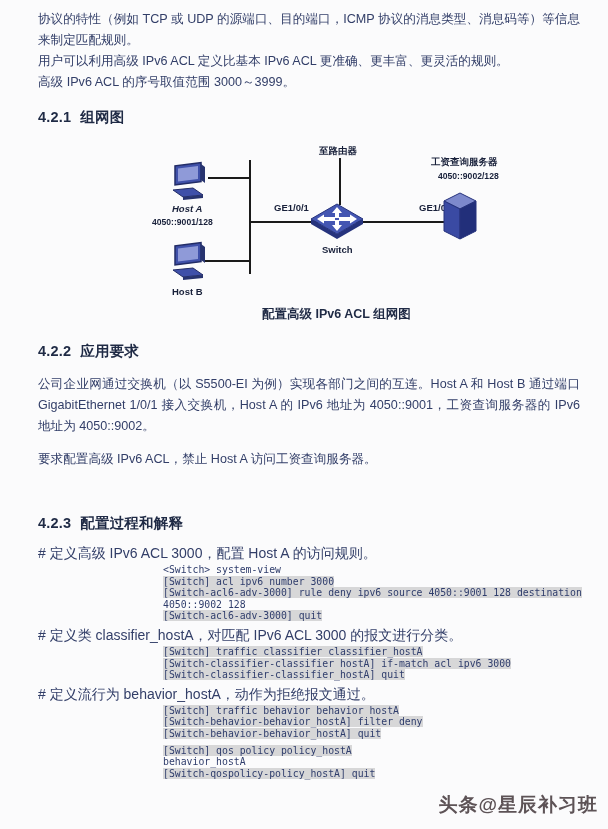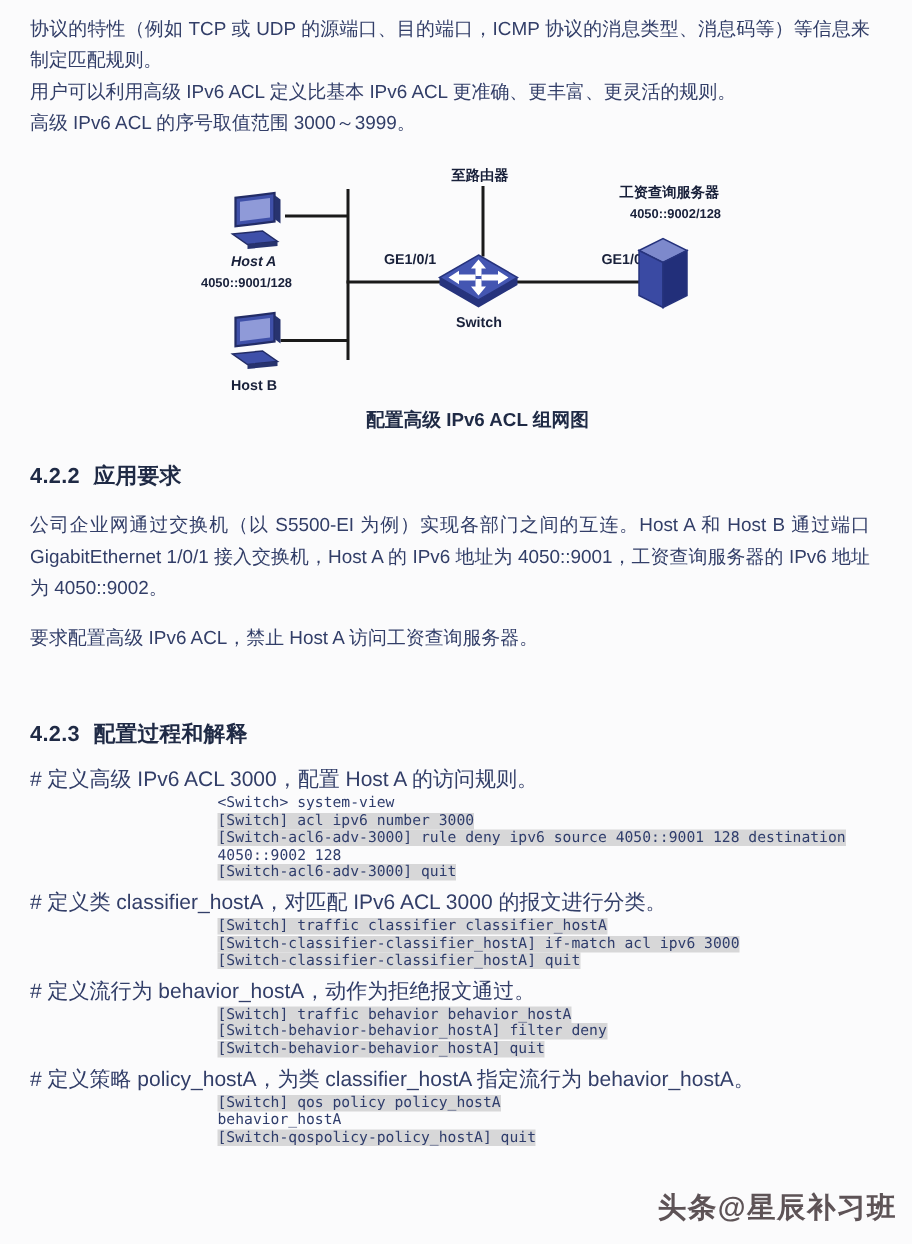--- a/index.html
+++ b/index.html
@@ -10,21 +10,21 @@
   }
   *{margin:0;padding:0;box-sizing:border-box;}
   html,body{width:608px;height:829px;}
   body{
     background:var(--page-bg);
     font-family:"Liberation Sans","DejaVu Sans",sans-serif;
     color:var(--body-text);
     position:relative;
     overflow:hidden;
   }
-  .page{padding:9px 28px 0 20px;position:relative;}
+  .page{padding:9px 28px 0 38px;position:relative;}
   p.body-line{font-size:12.6px;line-height:21px;text-align:justify;}
   h3.sec{
     font-size:14.5px;font-weight:bold;color:var(--heading-text);
     letter-spacing:.2px;
   }
   h3 .sec-num{margin-right:9px;}
   .h-421{margin-top:15px;}
   .h-422{margin-top:19px;}
   .h-423{margin-top:44px;}
   .req{margin-top:13px;}
@@ -68,20 +68,21 @@
 </style>
 </head>
 <body>
 
 <div class="page">
 
   <p class="body-line">协议的特性（例如 TCP 或 UDP 的源端口、目的端口，ICMP 协议的消息类型、消息码等）等信息来制定匹配规则。</p>
   <p class="body-line">用户可以利用高级 IPv6 ACL 定义比基本 IPv6 ACL 更准确、更丰富、更灵活的规则。</p>
   <p class="body-line">高级 IPv6 ACL 的序号取值范围 3000～3999。</p>
 
+  <h3 class="sec h-421"><span class="sec-num">4.2.1</span><span>组网图</span></h3>
 
   <div class="diagram">
 
     <div class="dline" style="left:339px;top:19px;width:2px;height:47px;"></div>
     <div class="dline" style="left:249px;top:21px;width:2px;height:114px;"></div>
     <div class="dline" style="left:208px;top:38px;width:42px;height:2px;"></div>
     <div class="dline" style="left:205px;top:121px;width:45px;height:2px;"></div>
     <div class="dline" style="left:249px;top:82px;width:196px;height:2px;"></div>
 
     <div class="dlabel" style="left:319px;top:6px;">至路由器</div>
@@ -168,21 +169,20 @@
       </div>
       <div class="step">
         <div class="comment"># 定义流行为 behavior_hostA，动作为拒绝报文通过。</div>
         <div class="code">
           <div class="code-line"><span class="hl">[Switch] traffic behavior behavior_hostA</span></div>
           <div class="code-line"><span class="hl">[Switch-behavior-behavior_hostA] filter deny</span></div>
           <div class="code-line"><span class="hl">[Switch-behavior-behavior_hostA] quit</span></div>
         </div>
       </div>
       <div class="step">
-        <div class="comment"># 定义策略 policy_hostA，为类 classifier_hostA 指定流行为 behavior_hostA。</div>
         <div class="code">
           <div class="code-line"><span class="hl">[Switch] qos policy policy_hostA</span></div>
           <div class="code-line"><span>behavior_hostA</span></div>
           <div class="code-line"><span class="hl">[Switch-qospolicy-policy_hostA] quit</span></div>
         </div>
       </div>
     </div>
 
 </div>
 

